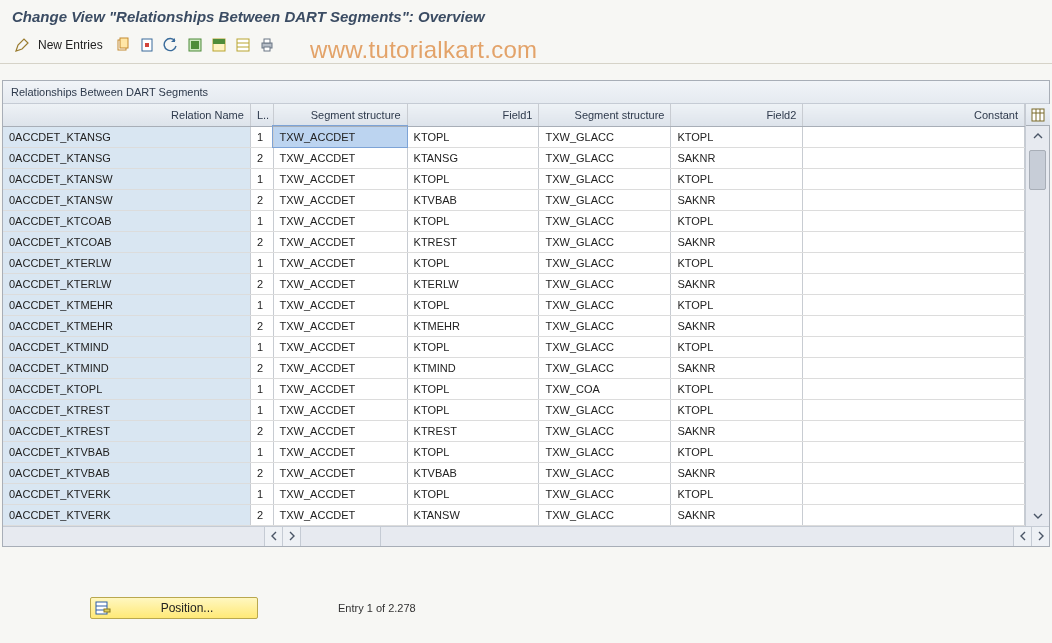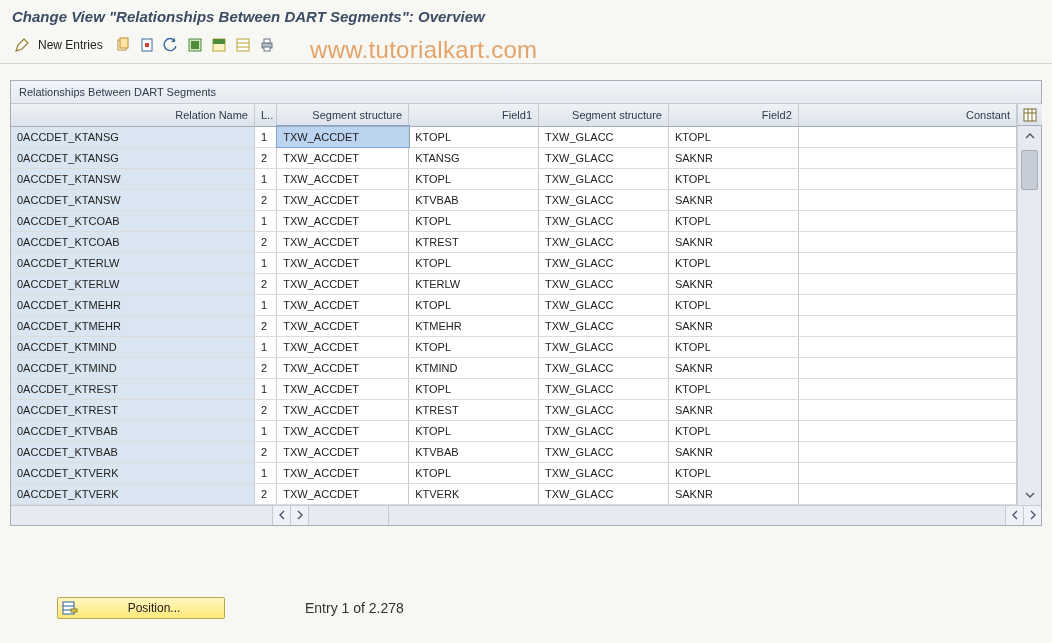--- a/index.html
+++ b/index.html
@@ -51,21 +51,21 @@
       position: absolute;
       left: 310px;
       top: 36px;
       font-size: 24px;
       color: #e19a5b;
       opacity: 0.9;
       pointer-events: none;
       letter-spacing: 0.3px;
     }
     .table-frame {
-      margin: 16px 10px 0;
+      margin: 16px 2px 0;
       border: 1px solid #a8aeb7;
       background: #0ea5e9;
     }
     .table-title {
       padding: 5px 8px;
       font-size: 11px;
       color: #2e3a4c;
       background: linear-gradient(#f1f4f8,#e5eaf0);
       border-bottom: 1px solid #c5cbd4;
     }
@@ -133,34 +133,34 @@
     .hscroll-row .track { flex:0 0 80px; height:100%; background:#e7eaf0; border-right:1px solid #c5cbd4; position:relative;}
     .hscroll-row .gap { flex:1; }
     .hscroll-row .arrow-r { border-left:1px solid #c5cbd4; border-right:none;}
     .selected-cell {
       background: #bcd4f0 !important;
       outline: 1px solid #7da3d6;
     }
     .footer {
       position:absolute; left:0; right:0; bottom:24px;
       display:flex; align-items:center; gap: 80px;
-      padding-left: 57px;
+      padding-left: 90px;
       margin-top: 9px;
     }
     .position-btn {
       display:inline-flex; align-items:center;
       background: linear-gradient(#fff7c0,#ffe977);
       border:1px solid #b9a84e;
       border-radius:2px;
       height:22px; width:168px;
       cursor:pointer; padding-left:4px; gap:6px;
     }
     .pos-icon { width:16px; height:16px; display:inline-flex; align-items:center; justify-content:center;}
     .position-label { flex:1; text-align:center; font-size:12px; color:#222;}
-    .entry-text { font-size:14px; color:#333; }
+    .entry-text { font-size:11px; color:#333; }
     svg { display:block; }
   </style>
 </head>
 <body>
 
 <div class="title-area">
   <div class="title">Change View "Relationships Between DART Segments": Overview</div>
 </div>
 
 <div class="toolbar">
@@ -349,20 +349,29 @@
             <tr>
               <td class="rel">0ACCDET_KTMIND</td>
               <td>2</td>
               <td>TXW_ACCDET</td>
               <td>KTMIND</td>
               <td>TXW_GLACC</td>
               <td>SAKNR</td>
               <td></td>
             </tr>
             <tr>
+              <td class="rel">0ACCDET_KTOPL</td>
+              <td>1</td>
+              <td>TXW_ACCDET</td>
+              <td>KTOPL</td>
+              <td>TXW_COA</td>
+              <td>KTOPL</td>
+              <td></td>
+            </tr>
+            <tr>
               <td class="rel">0ACCDET_KTREST</td>
               <td>1</td>
               <td>TXW_ACCDET</td>
               <td>KTOPL</td>
               <td>TXW_GLACC</td>
               <td>KTOPL</td>
               <td></td>
             </tr>
             <tr>
               <td class="rel">0ACCDET_KTREST</td>
@@ -397,21 +406,21 @@
               <td>TXW_ACCDET</td>
               <td>KTOPL</td>
               <td>TXW_GLACC</td>
               <td>KTOPL</td>
               <td></td>
             </tr>
             <tr>
               <td class="rel">0ACCDET_KTVERK</td>
               <td>2</td>
               <td>TXW_ACCDET</td>
-              <td>KTVERK</td>
+              <td>KTANSW</td>
               <td>TXW_GLACC</td>
               <td>SAKNR</td>
               <td></td>
             </tr>
           </tbody>
       </table>
     </div>
     <div class="side-scroll">
       <div class="col-settings-th" style="height:22px;display:flex;align-items:center;justify-content:center;border-bottom:1px solid #a8aeb7;">
         <svg width="14" height="14" viewBox="0 0 14 14">

